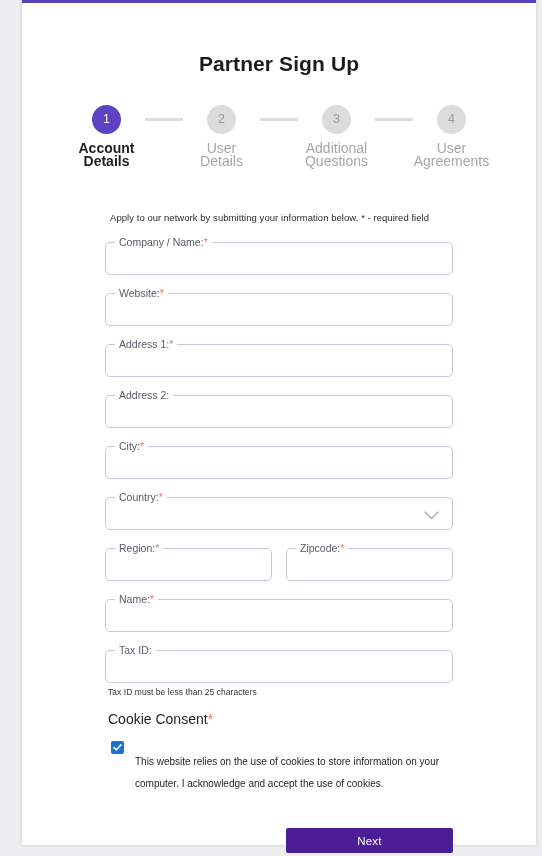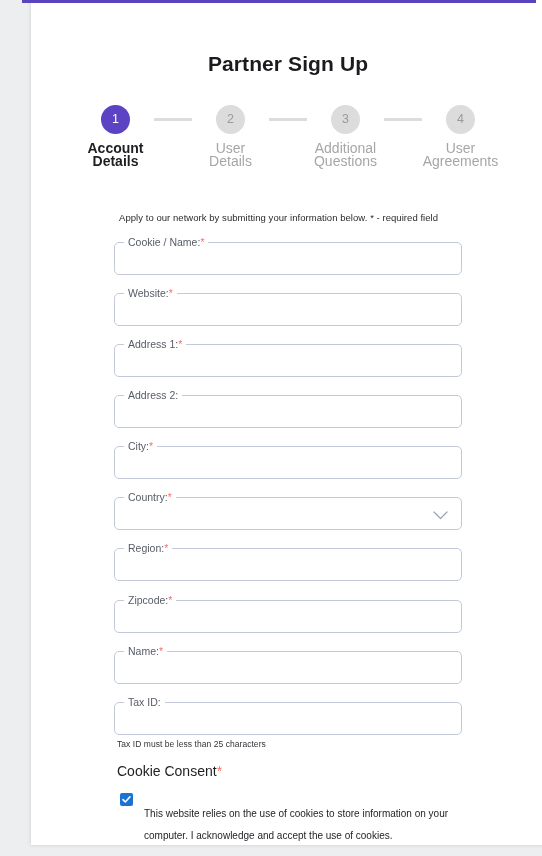--- a/index.html
+++ b/index.html
@@ -13,21 +13,21 @@
     font-family: "Liberation Sans", sans-serif;
     -webkit-font-smoothing: antialiased;
     overflow: hidden;
   }
 
   .page-shell {
     position: relative;
     width: 542px;
     height: 624px;
     box-sizing: border-box;
-    padding-left: 31px;
+    padding-left: 22px;
     padding-right: 6px;
   }
 
   .top-accent {
     position: absolute;
     left: 22px;
     right: 6px;
     top: 0;
     height: 3px;
     background: #5b43bf;
@@ -167,21 +167,20 @@
     position: absolute;
     right: 14px;
     top: 14px;
     pointer-events: none;
   }
 
   .field-row {
     display: flex;
     gap: 14px;
     margin-bottom: 13px;
-    flex-direction: column;
   }
   .field-row .field {
     flex: 1;
     margin-bottom: 0;
   }
 
   .helper-text {
     font-size: 8.5px;
     color: #35353a;
     margin: -9px 0 0 3px;
@@ -281,21 +280,21 @@
         </div>
 
       </div>
 
       <div class="form-area">
 
         <p class="intro-text">Apply to our network by submitting your information below. * - required field</p>
 
         <div class="field">
           <fieldset class="notched">
-            <legend><span>Cookie / Name:</span><span class="legend-star">*</span></legend>
+            <legend><span>Company / Name:</span><span class="legend-star">*</span></legend>
           </fieldset>
           <input class="field-input" type="text" placeholder="" style="">
         </div>
 
         <div class="field">
           <fieldset class="notched">
             <legend><span>Website:</span><span class="legend-star">*</span></legend>
           </fieldset>
           <input class="field-input" type="text" placeholder="" style="">
         </div>

